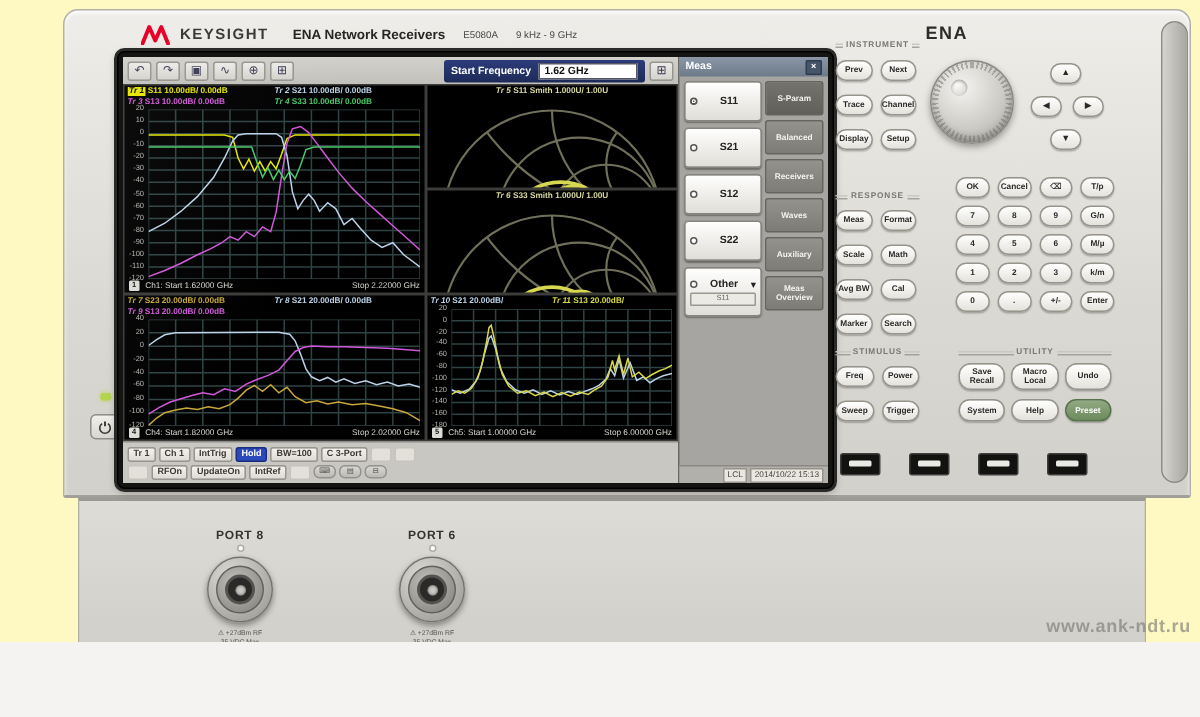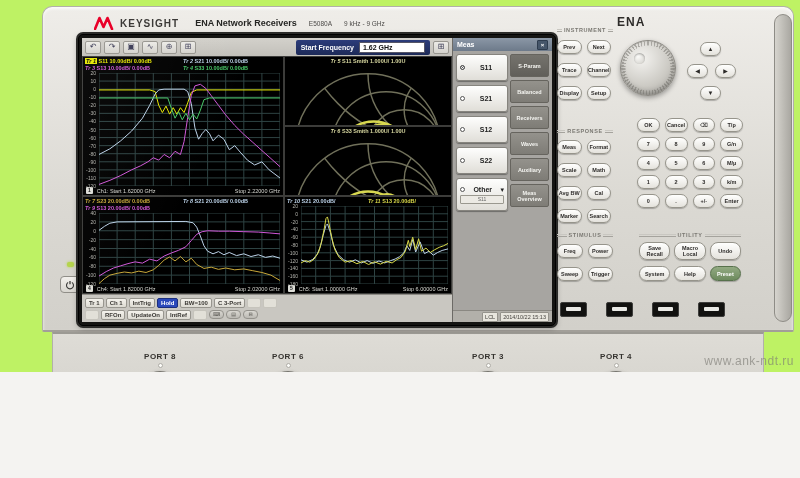--- a/index.html
+++ b/index.html
@@ -1,17 +1,17 @@
 <!DOCTYPE html>
 <html><head>
 <meta charset="utf-8">
 <style>
   html,body{margin:0;padding:0;background:#f4f3f1;font-family:"Liberation Sans","DejaVu Sans",sans-serif;}
   *{box-sizing:border-box;}
-  #app{position:relative;width:800px;height:372px;overflow:hidden;background:#bef264;}
+  #app{position:relative;width:800px;height:428px;overflow:hidden;background:#fef9c3;}
   
   .chassis-top{position:absolute;left:42px;top:6px;width:752px;height:326px;background:linear-gradient(#efede9,#dbd9d3 60%,#d2d0ca);border:1px solid #b2b0aa;border-bottom:2px solid #a29f99;border-radius:10px 10px 2px 2px;box-shadow:inset 0 2px 3px rgba(255,255,255,.8);}
   .handle{position:absolute;left:774px;top:14px;width:18px;height:308px;background:linear-gradient(90deg,#d6d4ce,#a9a7a1);border:1px solid #8e8c86;border-radius:9px;}
   .chassis-bottom{position:absolute;left:52px;top:332px;width:712px;height:118px;background:linear-gradient(#dedcd6,#cfcdc7);border:1px solid #b2b0aa;border-top:2px solid #9c9a94;}
   .base-strip{position:absolute;left:60px;top:448px;width:688px;height:14px;background:linear-gradient(#7b7973,#4c4a46);border-radius:3px;}
   .foot{position:absolute;top:450px;width:86px;height:26px;background:#2e2d2b;clip-path:polygon(7% 0,93% 0,100% 100%,0 100%);border-radius:0 0 4px 4px;}
   .foot-l{left:58px;} .foot-r{left:662px;}
   
   .brand{position:absolute;left:94px;top:14px;height:18px;display:flex;align-items:center;gap:6px;}
   .bname{font-size:10px;font-weight:bold;letter-spacing:1px;color:#3c3a38;}
@@ -97,21 +97,21 @@
   .plabel{font-size:8px;font-weight:bold;letter-spacing:.5px;color:#34322e;}
   .pled{width:5px;height:5px;border-radius:50%;background:#fcfcf9;border:1px solid #aeaca6;}
   .conn{width:44px;height:44px;border-radius:50%;background:radial-gradient(circle at 35% 30%,#dddbd7,#96948e);border:1px solid #76746e;box-shadow:0 2px 4px rgba(0,0,0,.4);display:flex;align-items:center;justify-content:center;margin-top:1px;}
   .c2{width:32px;height:32px;border-radius:50%;background:radial-gradient(circle at 40% 35%,#c2c0bc,#807e78);border:1px solid #63615c;display:flex;align-items:center;justify-content:center;}
   .c3{width:20px;height:20px;border-radius:50%;background:#2c2a28;border:2px solid #555350;display:flex;align-items:center;justify-content:center;}
   .c4{width:7px;height:7px;border-radius:50%;background:#cbc9c5;box-shadow:inset 0 0 2px #444;}
   .pwarn{margin-top:2px;font-size:4.5px;line-height:5.5px;color:#56544f;text-align:center;white-space:pre-line;}
   .avoid{position:absolute;left:310px;top:431px;font-size:5.5px;font-weight:bold;color:#45433f;}
   .gnd{position:absolute;left:686px;top:430px;display:flex;align-items:center;gap:3px;}
   .gnd-dot{width:8px;height:8px;border-radius:50%;background:#1c1c1a;border:1px solid #6a6864;}
-  .wm{position:absolute;right:6px;bottom:4px;font-size:12px;font-weight:normal;color:rgba(125,123,117,.65);letter-spacing:.5px;}
+  .wm{position:absolute;right:6px;bottom:4px;font-size:12px;font-weight:bold;color:rgba(125,123,117,.65);letter-spacing:.5px;}
   .glare{position:absolute;inset:3px;background:linear-gradient(115deg,rgba(255,255,255,.05),rgba(255,255,255,0) 30%);pointer-events:none;border-radius:3px;}
 </style>
 </head>
 <body>
 
 <div id="app">
   <div class="chassis-top"></div>
   <div class="handle"></div>
   <div class="chassis-bottom"></div>
   <div class="base-strip"></div>
@@ -572,46 +572,20 @@
     <div class="conn">
         <div class="c2">
           <div class="c3">
             <div class="c4"></div>
           </div>
         </div>
       </div>
     <span class="pwarn">⚠ +27dBm RF
 35 VDC Max</span>
   </div>
-  <div class="port" style="left:428px">
-    <span class="plabel">PORT 3</span>
-    <span class="pled"></span>
-    <div class="conn">
-        <div class="c2">
-          <div class="c3">
-            <div class="c4"></div>
-          </div>
-        </div>
-      </div>
-    <span class="pwarn">⚠ +27dBm RF
-35 VDC Max</span>
-  </div>
-  <div class="port" style="left:556px">
-    <span class="plabel">PORT 4</span>
-    <span class="pled"></span>
-    <div class="conn">
-        <div class="c2">
-          <div class="c3">
-            <div class="c4"></div>
-          </div>
-        </div>
-      </div>
-    <span class="pwarn">⚠ +27dBm RF
-35 VDC Max</span>
-  </div>
 
   <div class="avoid">⚠ ⚠ Avoid Static Discharge</div>
   <div class="gnd">
     <svg width="9" height="9" viewBox="0 0 9 9">
         <path d="M4.5 0v4M1 4.5h7M2.2 6.3h4.6M3.4 8h2.2" stroke="#55534e" stroke-width="1" fill="none"></path>
       </svg>
     <span class="gnd-dot"></span>
   </div>
   <div class="wm">www.ank-ndt.ru</div>
 </div>

